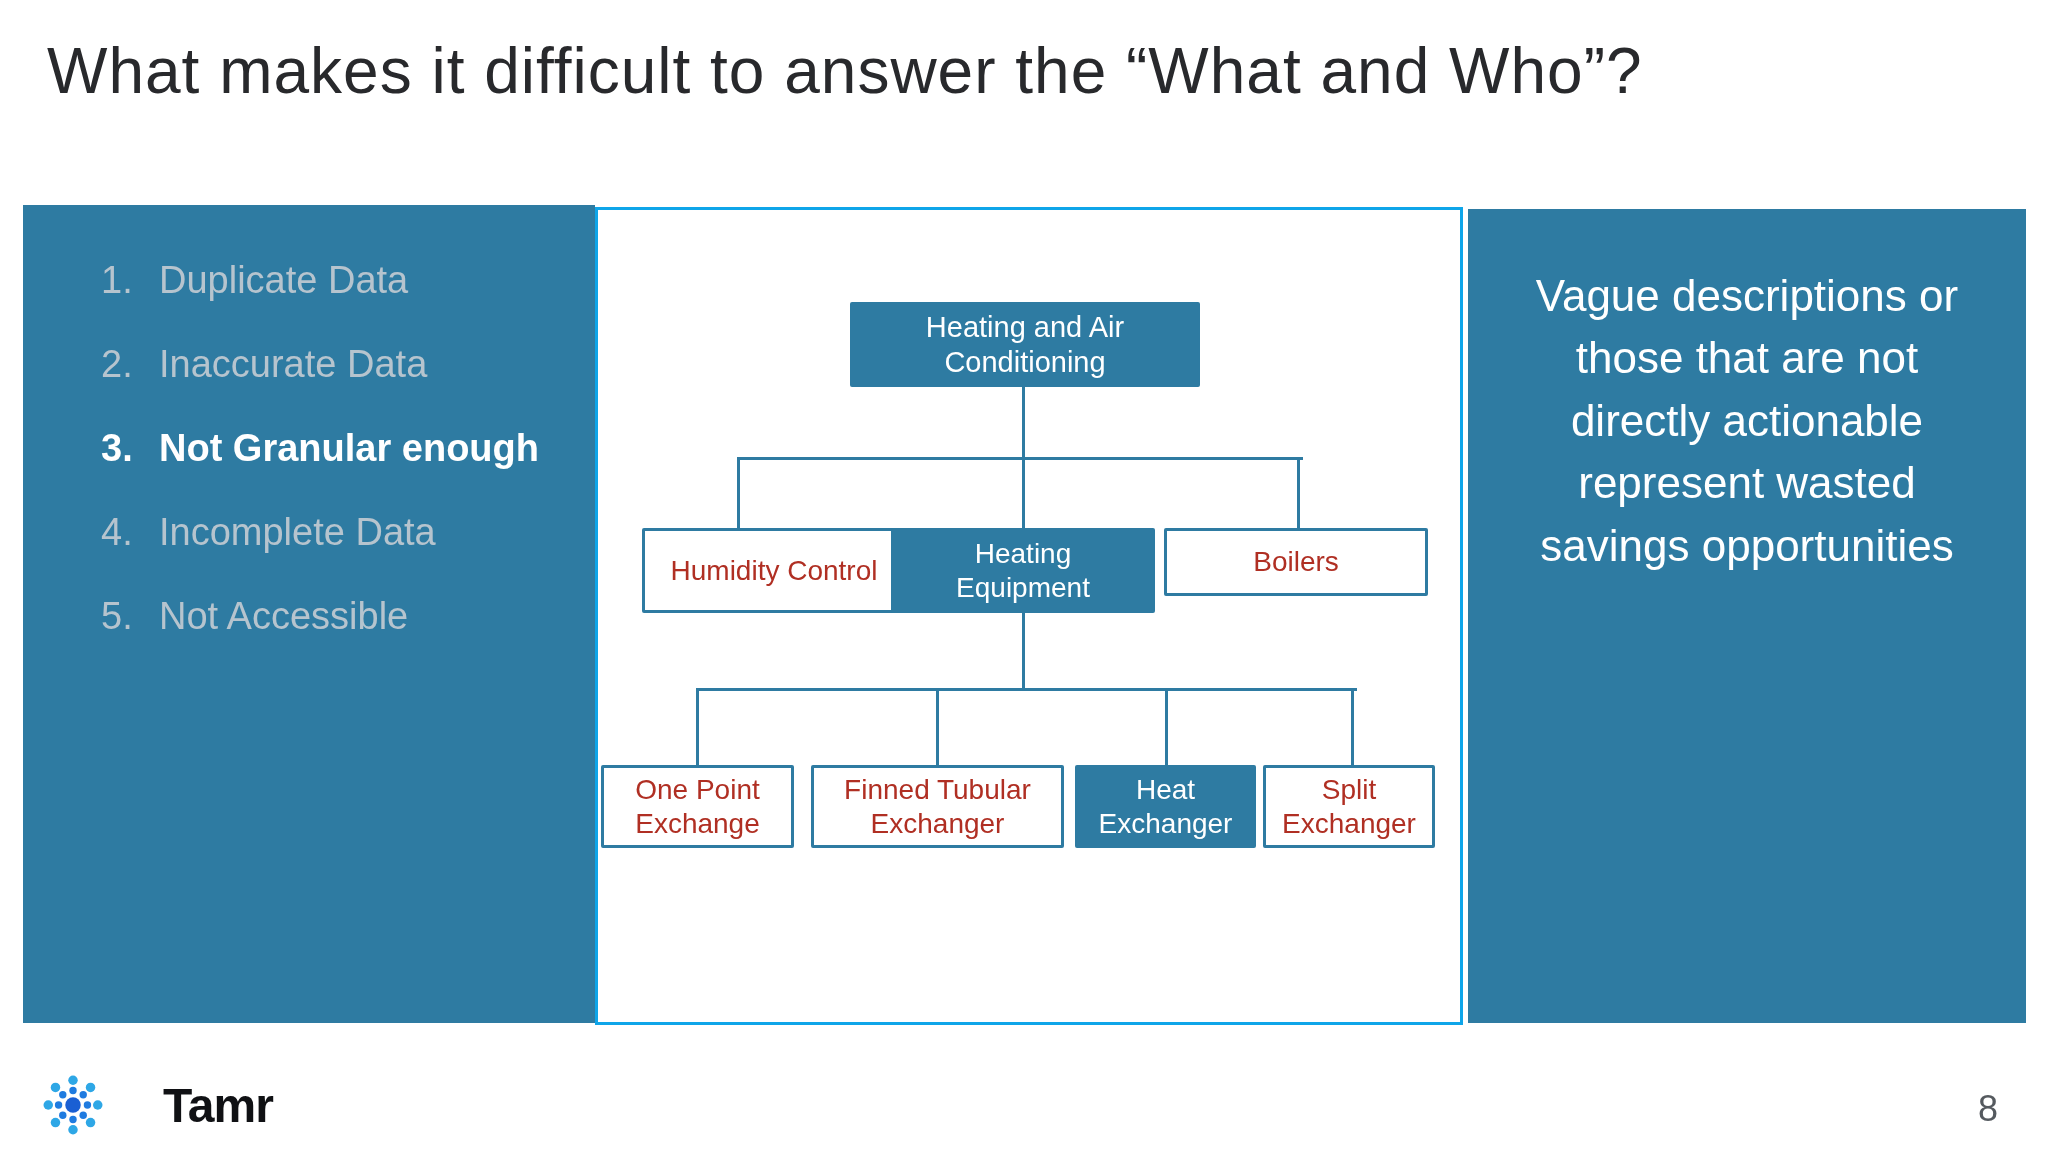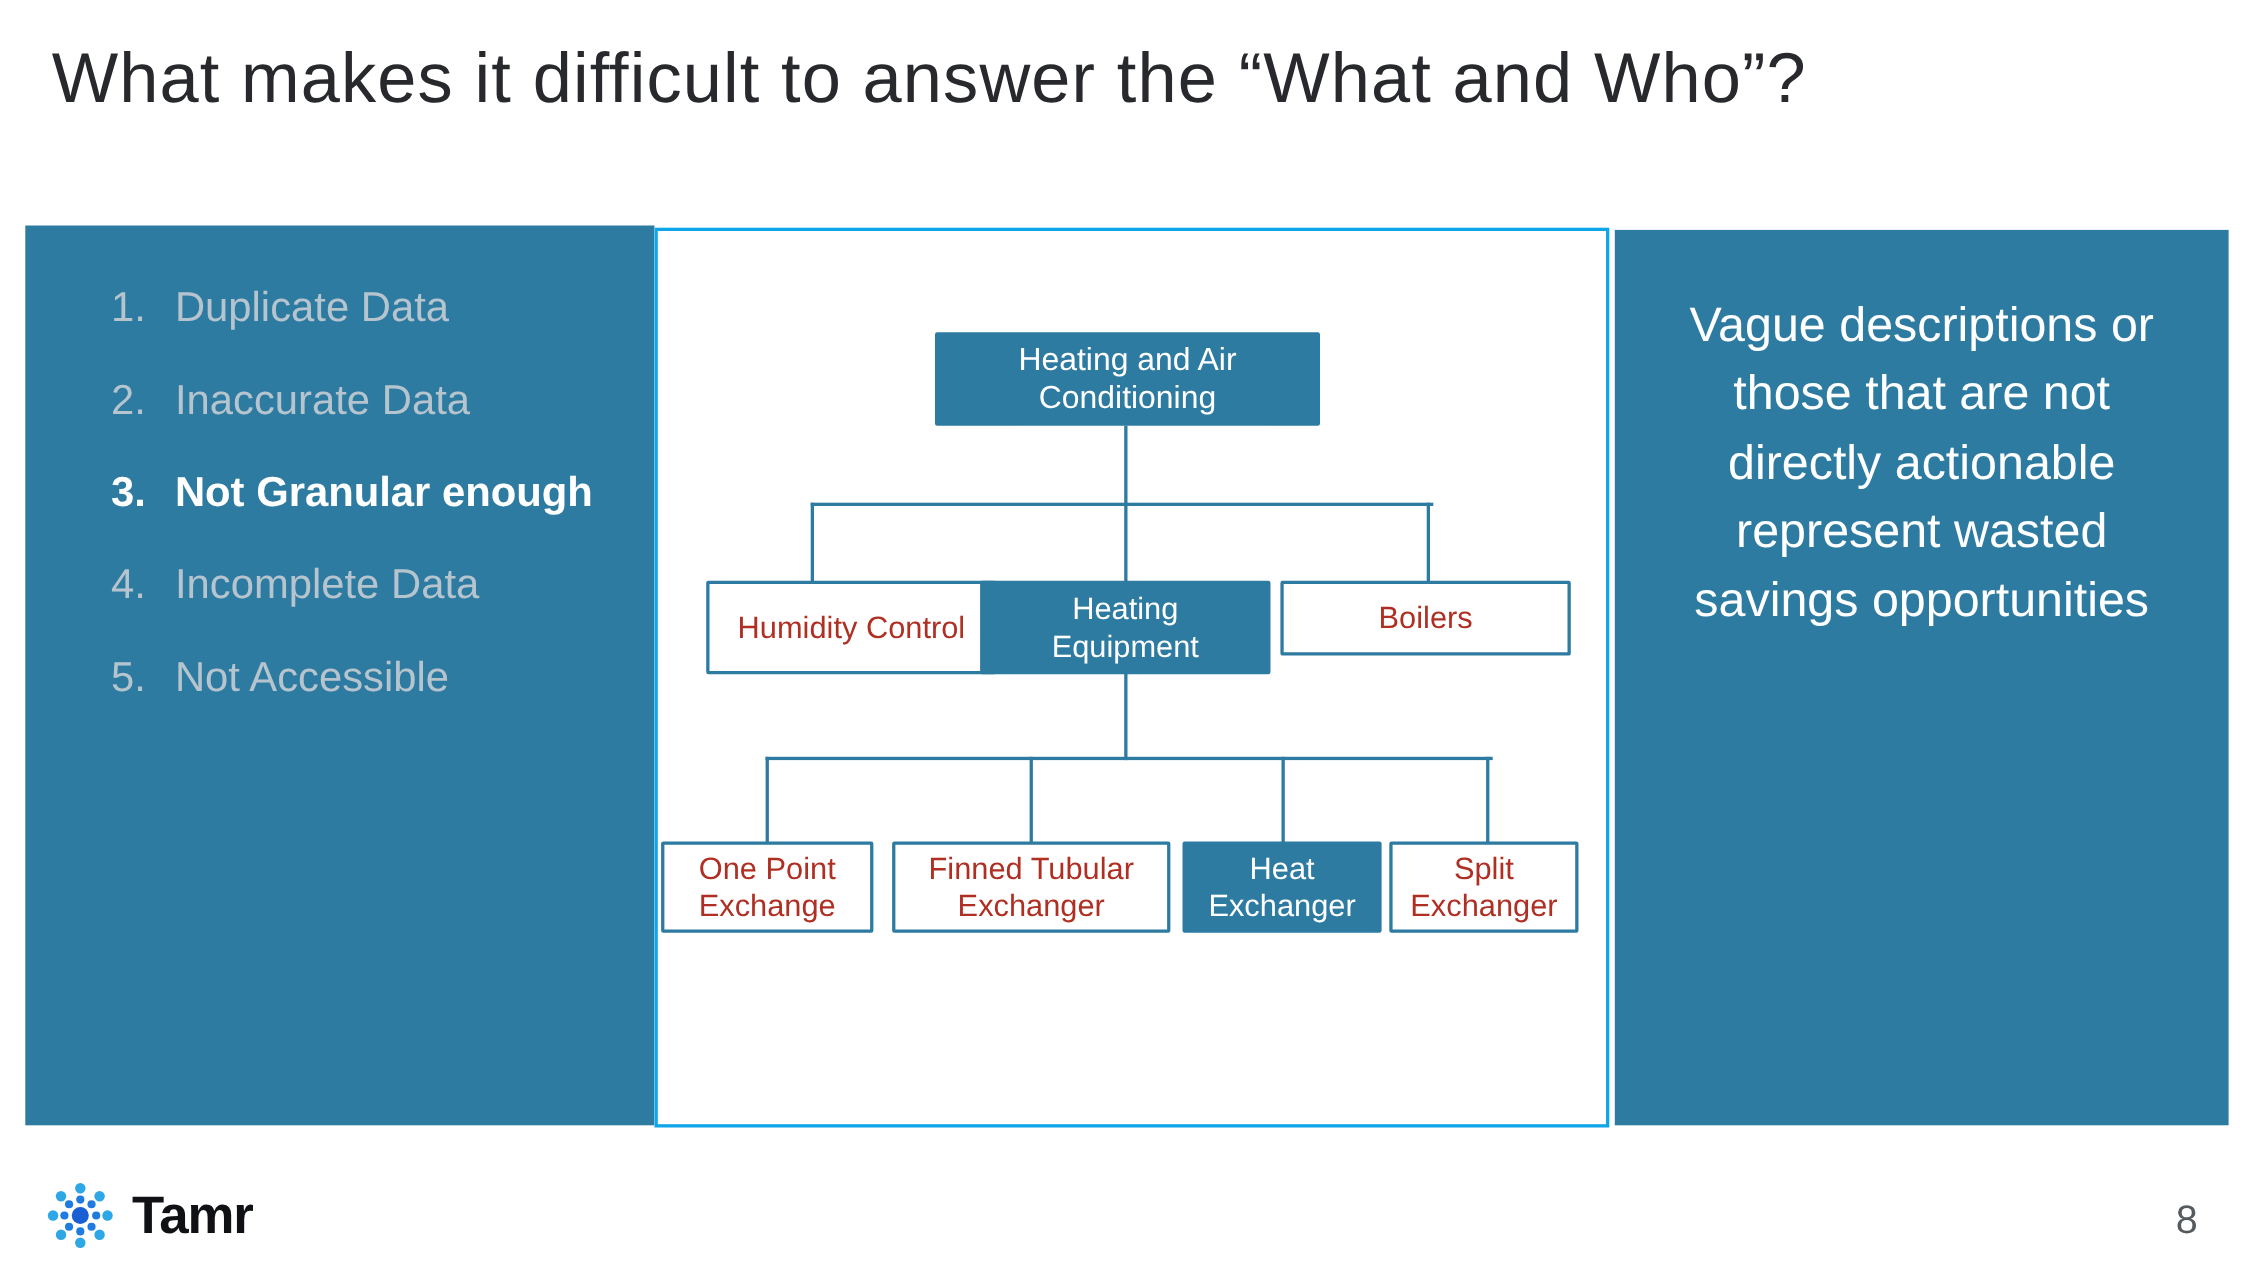--- a/index.html
+++ b/index.html
@@ -32,21 +32,21 @@
   .conn { position:absolute; background:#2e7ba2; }
 
   
   .right-panel { position:absolute; left:1468px; top:209px; width:558px; height:814px;
                  background:#2e7ba2; color:#ffffff; text-align:center;
                  padding:56px 40px 0 40px; }
   .right-panel p { font-size:44px; line-height:1.42; font-weight:400; }
   .right-panel p + p { margin-top:62px; }
 
   
-  .logo { position:absolute; left:40px; top:1072px; display:flex; align-items:center; }
+  .logo { position:absolute; left:40px; top:1072px; display:flex; align-items:center;gap:43px; }
   .logo svg { width:66px; height:66px; display:block; }
   .logo-text { font-size:48px; font-weight:700; color:#101114; letter-spacing:-1px;
                margin-left:14px; }
   .page-number { position:absolute; right:50px; top:1088px; font-size:36px;
                  color:#555a5f; }
 </style>
 </head>
 <body>
 
 <div class="slide">

